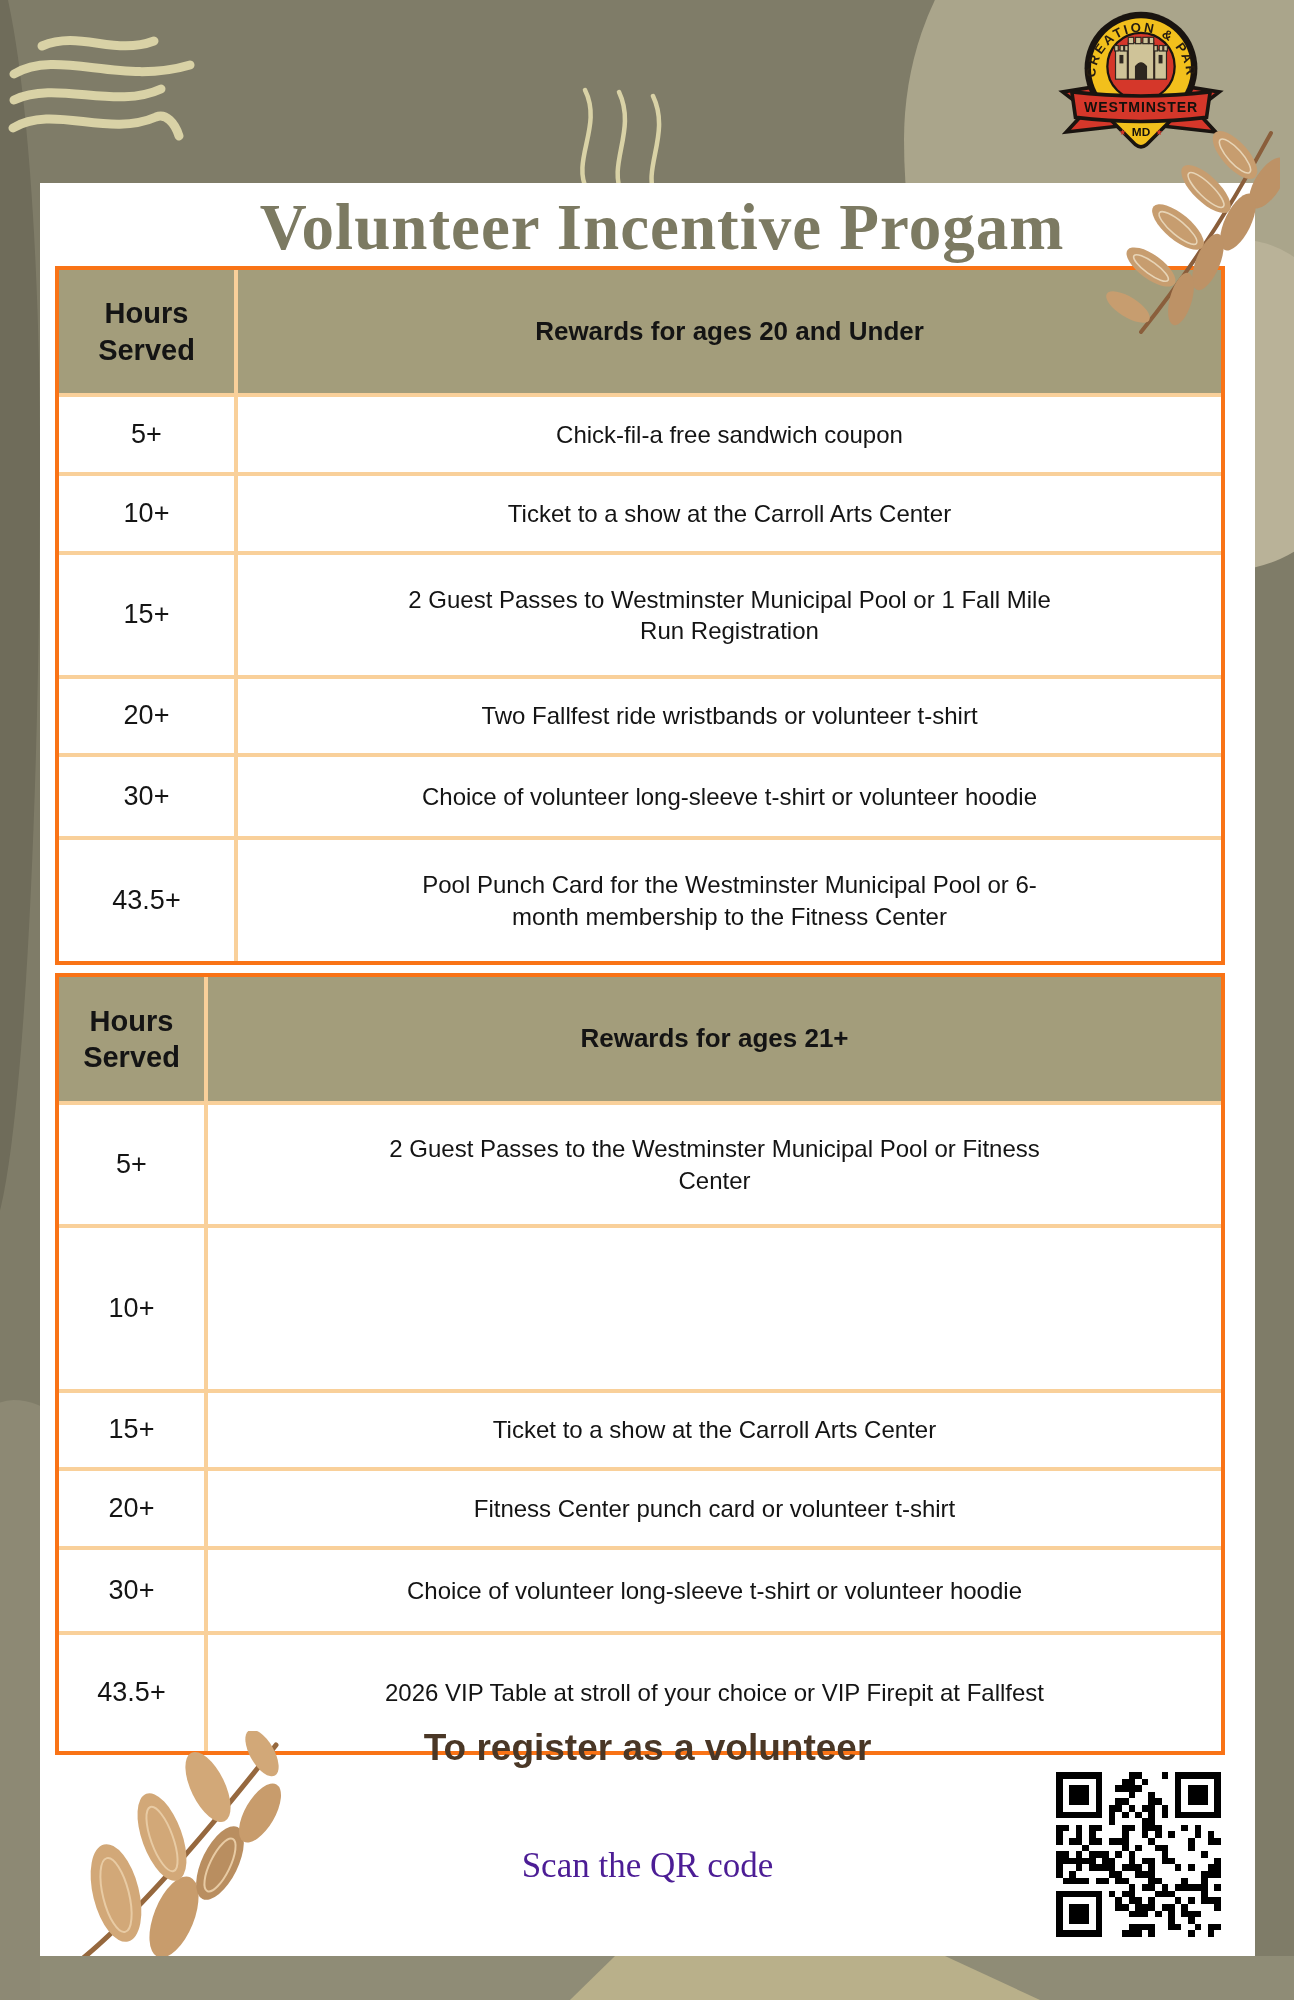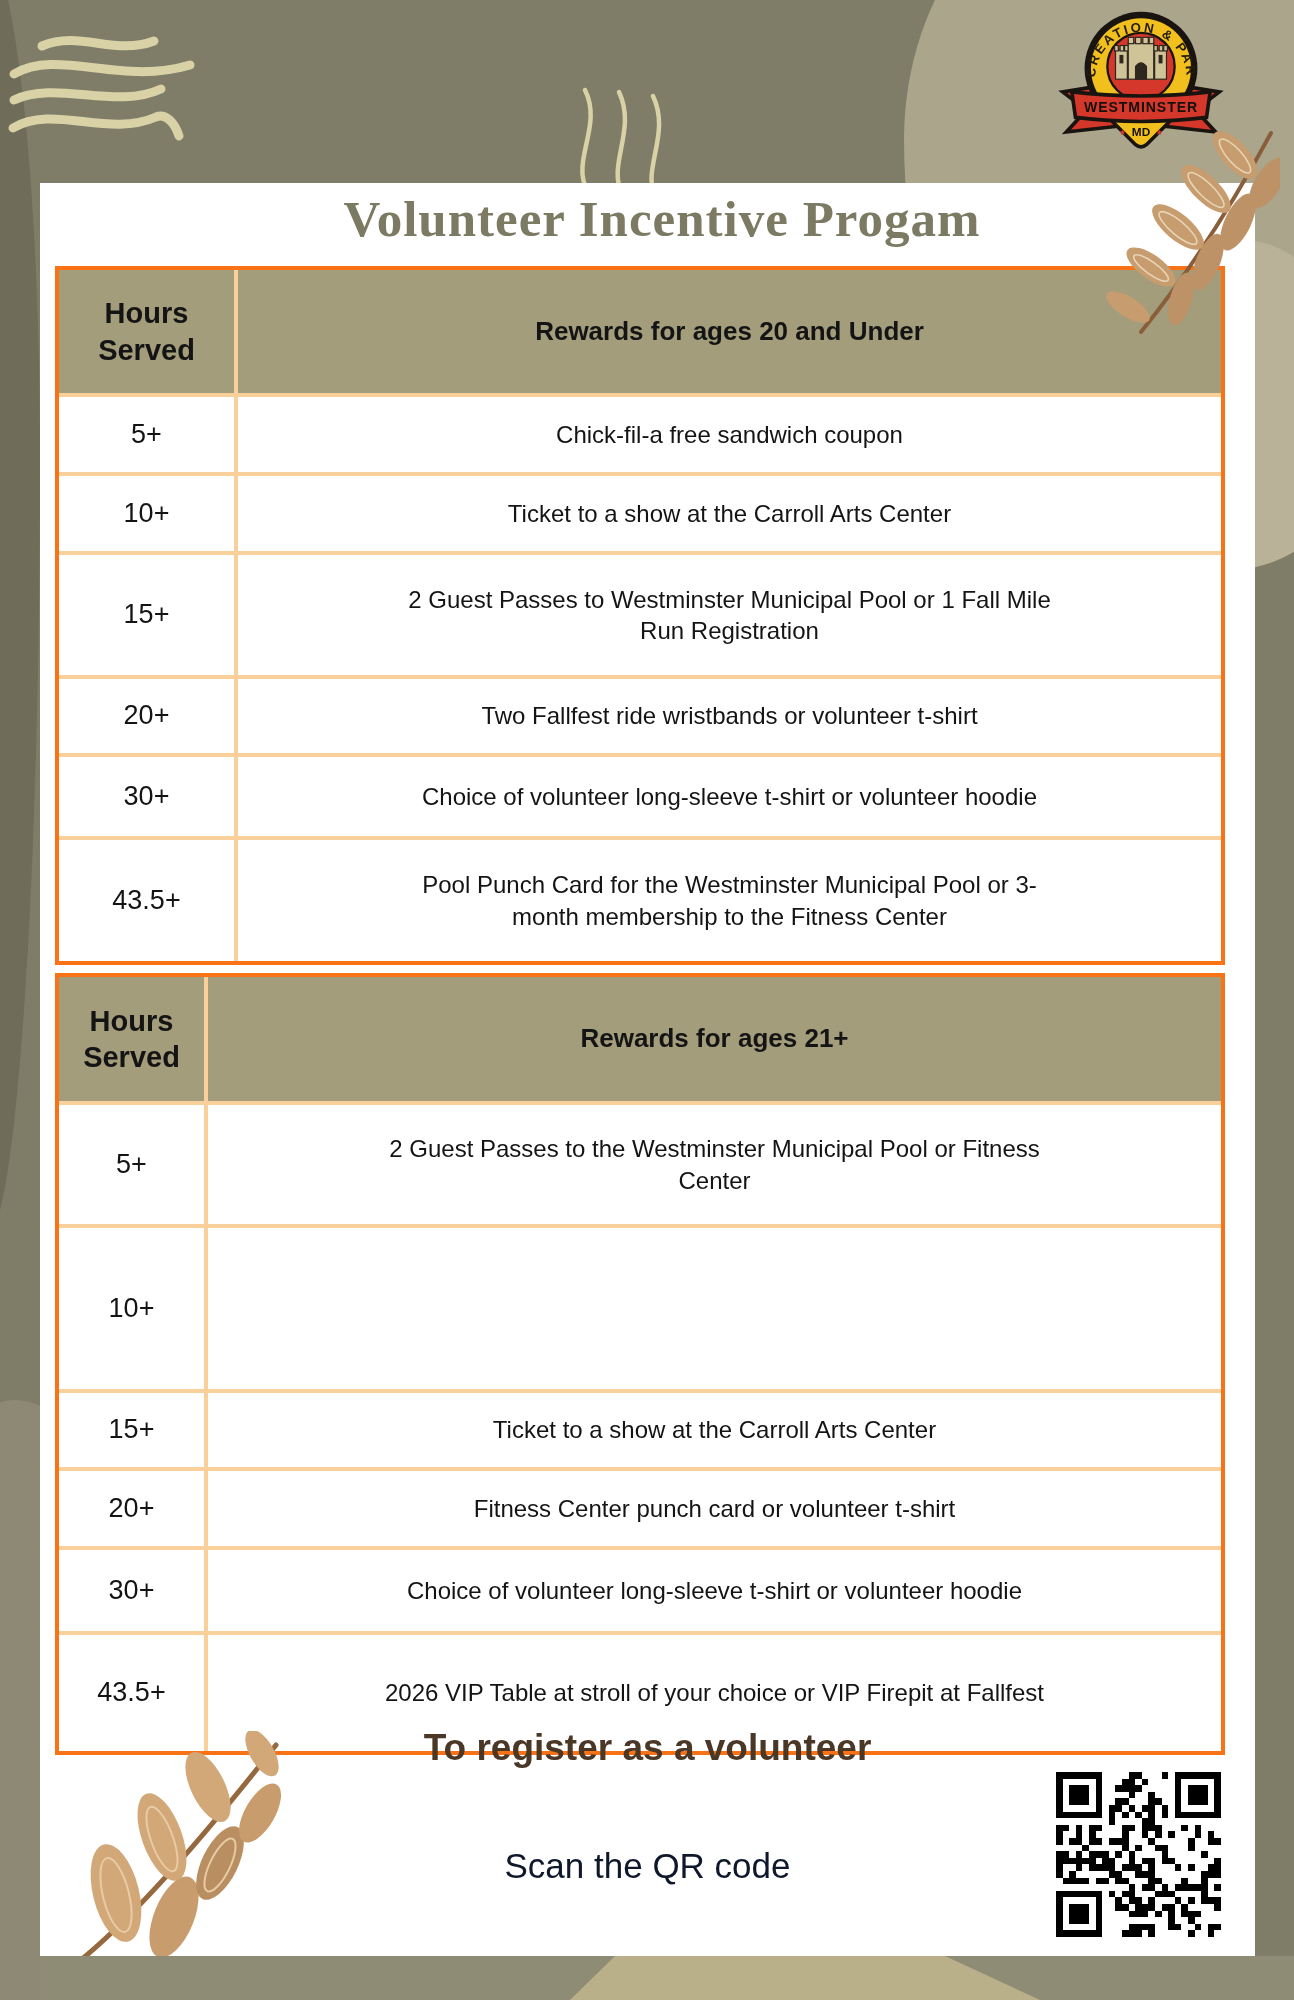--- a/index.html
+++ b/index.html
@@ -23,42 +23,42 @@
     clip-path:polygon(575px 0, 905px 0, 1000px 44px, 530px 44px);}
   .waves-svg{position:absolute;left:8px;top:28px;}
   .squiggles-svg{position:absolute;left:565px;top:78px;}
   .logo-svg{position:absolute;left:1050px;top:8px;}
   .leaf-tr-svg{position:absolute;left:1085px;top:125px;}
   
   .card{position:absolute;left:40px;top:183px;width:1215px;height:1773px;background:#ffffff;overflow:hidden;}
   .page-title{
     margin-top:10px;text-align:center;
     font-family:"Liberation Serif", serif;font-weight:bold;
-    font-size:51px;color:#7c7a62;letter-spacing:1px;line-height:1.05;padding-left:29px;
+    font-size:65px;color:#7c7a62;letter-spacing:1px;line-height:1.05;padding-left:29px;
   }
   
   .vtable{position:absolute;left:15px;width:1170px;border:4px solid #f97316;box-sizing:border-box;background:#fff;}
   .table-ages20{top:83px;}
   .table-ages21{top:790px;}
   .vrow{display:grid;border-top:4px solid #f9d09a;box-sizing:border-box;}
   .vrow:first-child{border-top:none;}
   .table-ages20 .vrow{grid-template-columns:179px 1fr;}
   .table-ages21 .vrow{grid-template-columns:149px 1fr;}
   .vrow.header-row{background:#a39d7b;}
   .cell{display:flex;align-items:center;justify-content:center;text-align:center;
     color:#141414;white-space:pre-line;line-height:1.3;box-sizing:border-box;}
   .cell-hours{border-right:4px solid #f9d09a;font-size:27px;}
   .cell-reward{padding:0 24px;font-size:24px;}
   .header-row .cell-hours{font-weight:bold;font-size:29px;line-height:1.25;}
   .header-row .cell-reward{font-weight:bold;font-size:26px;}
   
   .register-label{position:absolute;left:0;width:100%;top:1544px;text-align:center;
     font-size:37px;font-weight:bold;color:#4a3726;}
   .scan-label{position:absolute;left:0;width:100%;top:1663px;text-align:center;
-    font-size:35px;color:#0f172a;}
+    font-size:35px;color:#4c1d95;font-family:Liberation Serif, serif;}
   .qr-svg{position:absolute;left:1016px;top:1589px;}
   .leaf-bl-svg{position:absolute;left:18px;top:1548px;}
 </style>
 </head>
 <body>
 
 <div class="blob blob-tr-1"></div>
 <div class="blob blob-tr-2"></div>
 <div class="blob blob-left-dark"></div>
 <div class="blob blob-bl"></div>
@@ -146,21 +146,21 @@
     <div class="vrow" style="height:78px;">
       <div class="cell cell-hours">20+</div>
       <div class="cell cell-reward">Two Fallfest ride wristbands or volunteer t-shirt</div>
     </div>
     <div class="vrow" style="height:83px;">
       <div class="cell cell-hours">30+</div>
       <div class="cell cell-reward">Choice of volunteer long-sleeve t-shirt or volunteer hoodie</div>
     </div>
     <div class="vrow" style="height:125px;">
       <div class="cell cell-hours">43.5+</div>
-      <div class="cell cell-reward">Pool Punch Card for the Westminster Municipal Pool or 3-
+      <div class="cell cell-reward">Pool Punch Card for the Westminster Municipal Pool or 6-
 month membership to the Fitness Center</div>
     </div>
   </div>
 
   <div class="vtable table-ages21">
     <div class="vrow header-row" style="height:124px;">
       <div class="cell cell-hours">Hours
 Served</div>
       <div class="cell cell-reward">Rewards for ages 21+</div>
     </div>

